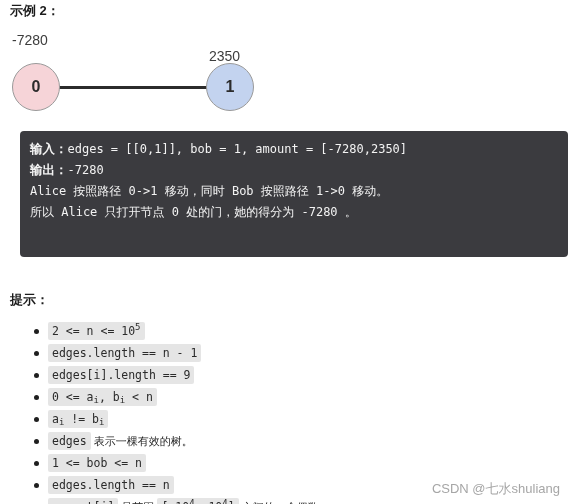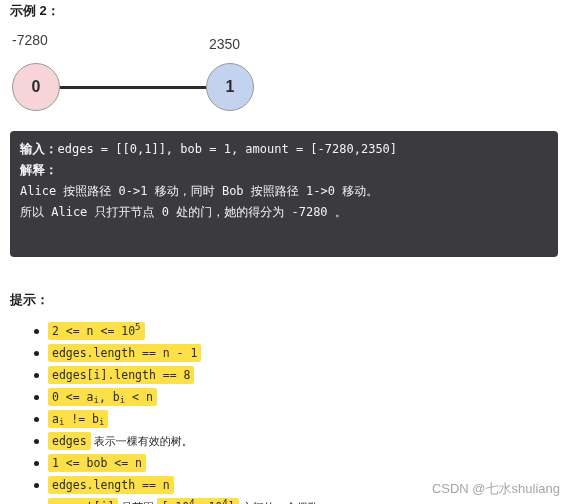--- a/index.html
+++ b/index.html
@@ -40,21 +40,21 @@
     width: 300px;
     height: 92px;
   }
   .node-label {
     position: absolute;
     font-size: 14px;
     color: #3d3d3d;
     white-space: nowrap;
   }
   .node-label.n0 { left: 12px; top: 0px; }
-  .node-label.n1 { left: 209px; top: 4px; }
+  .node-label.n1 { left: 209px; top: 16px; }
 
   .edge {
     position: absolute;
     left: 58px;
     top: 54px;
     width: 152px;
     height: 3px;
     background: #2b2b2b;
   }
   .node {
@@ -78,21 +78,21 @@
   }
   .node.node1 {
     left: 206px;
     top: 31px;
     background: #c3d3ef;
   }
 
   
   .codeblock {
     position: absolute;
-    left: 10px;
+    left: 20px;
     top: 131px;
     width: 548px;
     height: 126px;
     background: #3b3b3f;
     border-radius: 4px;
     box-sizing: border-box;
     padding: 8px 10px 6px 10px;
     color: #f3f3f3;
     font-size: 12.5px;
     line-height: 21px;
@@ -141,21 +141,21 @@
     left: -14px;
     top: 9px;
     width: 5px;
     height: 5px;
     border-radius: 50%;
     background: #1f1f1f;
   }
   code.inline {
     font-family: "DejaVu Sans Mono", monospace;
     font-size: 11.5px;
-    background: #fde047;
+    background: #e5e5e5;
     color: #2b2b2b;
     padding: 2px 4px;
     border-radius: 2px;
     white-space: pre;
   }
   code.inline sub {
     font-size: 9px;
     vertical-align: baseline;
     position: relative;
     top: 2px;
@@ -192,35 +192,35 @@
   <div class="graph">
     <div class="node-label n0">-7280</div>
     <div class="node-label n1">2350</div>
     <div class="edge"></div>
     <div class="node node0">0</div>
     <div class="node node1">1</div>
   </div>
 
   <div class="codeblock">
     <div class="cl"><span class="lbl">输入：</span><span class="mono">edges = [[0,1]], bob = 1, amount = [-7280,2350]</span></div>
-    <div class="cl"><span class="lbl">解释：</span></div>
+    <div class="cl"><span class="lbl">输出：</span><span class="mono">-7280</span></div>
     <div class="cl mono">Alice 按照路径 0-&gt;1 移动，同时 Bob 按照路径 1-&gt;0 移动。</div>
     <div class="cl mono">所以 Alice 只打开节点 0 处的门，她的得分为 -7280 。</div>
   </div>
 
   <div class="tips-title">提示：</div>
   <ul class="tips-list">
     <li>
       <code class="inline"><span>2 &lt;= n &lt;= 10</span><sup>5</sup></code>
     </li>
     <li>
       <code class="inline">edges.length == n - 1</code>
     </li>
     <li>
-      <code class="inline">edges[i].length == 8</code>
+      <code class="inline">edges[i].length == 9</code>
     </li>
     <li>
       <code class="inline"><span>0 &lt;= a</span><sub>i</sub><span>, b</span><sub>i</sub><span> &lt; n</span></code>
     </li>
     <li>
       <code class="inline"><span>a</span><sub>i</sub><span> != b</span><sub>i</sub></code>
     </li>
     <li>
       <code class="inline">edges</code><span class="plain"> 表示一棵有效的树。</span>
     </li>

